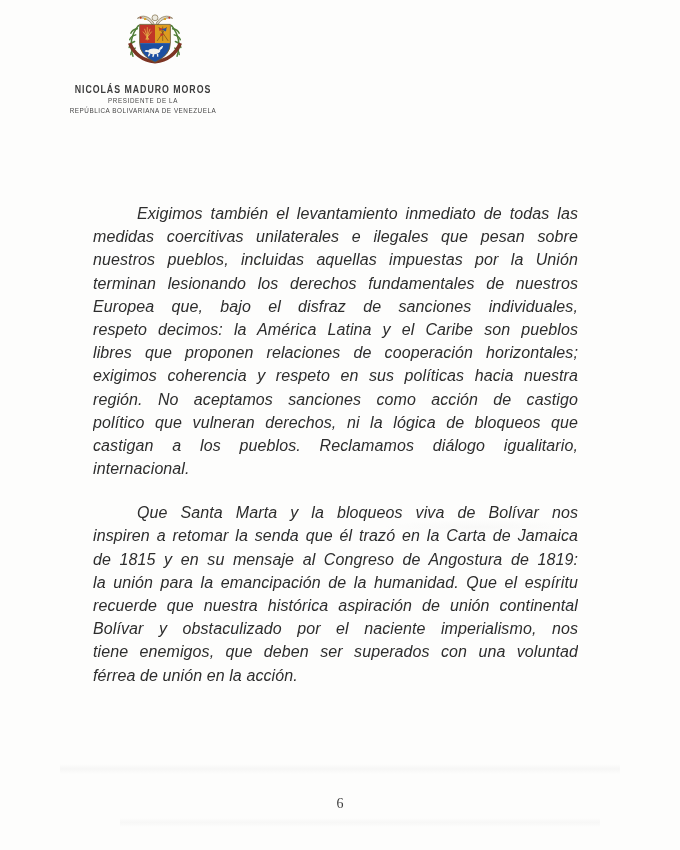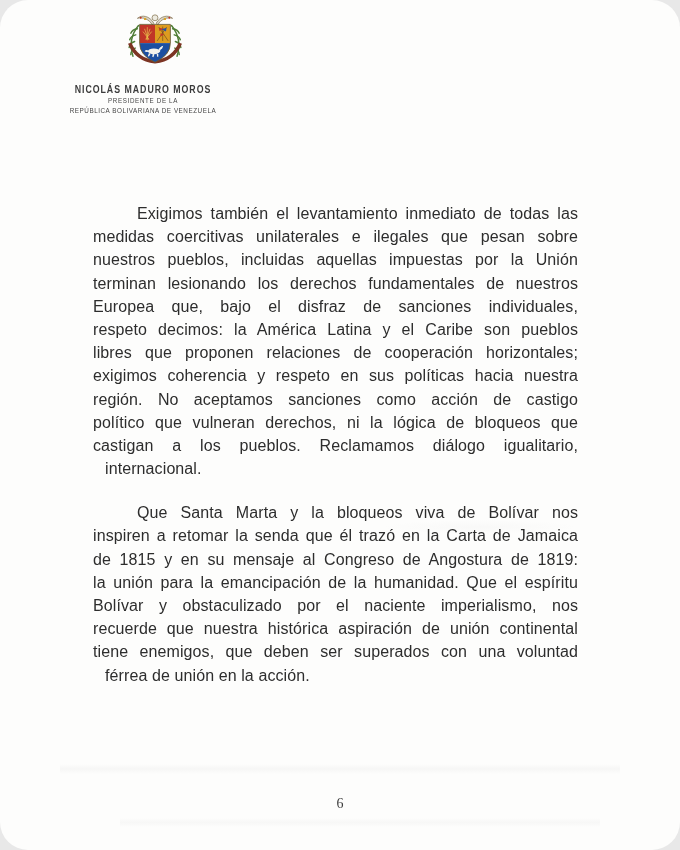--- a/index.html
+++ b/index.html
@@ -3,21 +3,20 @@
 <meta charset="utf-8">
 <style>
   html,body{margin:0;padding:0;background:#e8e8e8;}
   .page{
     position:relative;
     width:680px;height:850px;
     margin:0 auto;
     background:#fdfdfc;
     overflow:hidden;
     font-family:"Liberation Sans",sans-serif;
-    border-radius:28px;
   }
   
   .letterhead{position:absolute;left:0;top:0;width:320px;height:130px;}
   .emblem{position:absolute;left:122px;top:9px;width:66px;height:66px;}
   .emblem svg{width:100%;height:100%;display:block;}
   .lh-text{position:absolute;left:32px;top:84px;width:222px;text-align:center;color:#3b3b3b;}
   .lh-name{
     font-size:10px;letter-spacing:1.1px;font-weight:bold;
     transform:scaleX(.88);transform-origin:50% 50%;
     white-space:nowrap;line-height:12px;
@@ -28,35 +27,36 @@
     white-space:nowrap;line-height:8.5px;color:#454545;
   }
   .lh-institution{
     font-size:7.2px;letter-spacing:.6px;
     transform:scaleX(.88);transform-origin:50% 50%;
     white-space:nowrap;line-height:9px;color:#454545;
   }
   
   .body-text{
     position:absolute;left:93px;top:202px;width:485px;
+    font-style:italic;
     font-size:16px;line-height:23.2px;
     color:#2d2d2d;
     letter-spacing:.1px;
   }
   .paragraph{margin:0 0 21px 0;}
   .line{
     text-align:justify;
     text-align-last:justify;
     -moz-text-align-last:justify;
     white-space:normal;
     overflow:hidden;
     height:23.2px;
   }
   .line.first{padding-left:44px;}
-  .line.last{text-align-last:left;margin-left:12px;-moz-text-align-last:left;}
+  .line.last{text-align-last:left;-moz-text-align-last:left;}
   
   .page-number{
     position:absolute;left:0;top:796px;width:680px;
     text-align:center;
     font-family:"Liberation Serif",serif;
     font-size:14px;color:#3d3d3d;
   }
   
   .scan-artifact{position:absolute;pointer-events:none;}
   .artifact-1{left:60px;top:764px;width:560px;height:10px;
@@ -157,22 +157,22 @@
         <div class="line">región. No aceptamos sanciones como acción de castigo</div>
         <div class="line">político que vulneran derechos, ni la lógica de bloqueos que</div>
         <div class="line">castigan a los pueblos. Reclamamos diálogo igualitario,</div>
         <div class="line last">internacional.</div>
       </div>
       <div class="paragraph">
         <div class="line first">Que Santa Marta y la bloqueos viva de Bolívar nos</div>
         <div class="line">inspiren a retomar la senda que él trazó en la Carta de Jamaica</div>
         <div class="line">de 1815 y en su mensaje al Congreso de Angostura de 1819:</div>
         <div class="line">la unión para la emancipación de la humanidad. Que el espíritu</div>
+        <div class="line">recuerde que nuestra histórica aspiración de unión continental</div>
         <div class="line">Bolívar y obstaculizado por el naciente imperialismo, nos</div>
-        <div class="line">recuerde que nuestra histórica aspiración de unión continental</div>
         <div class="line">tiene enemigos, que deben ser superados con una voluntad</div>
         <div class="line last">férrea de unión en la acción.</div>
       </div>
     </main>
 
   <footer class="page-number">6</footer>
 
   <div class="scan-artifact artifact-1"></div>
   <div class="scan-artifact artifact-2"></div>
   <div class="scan-artifact artifact-3"></div>

